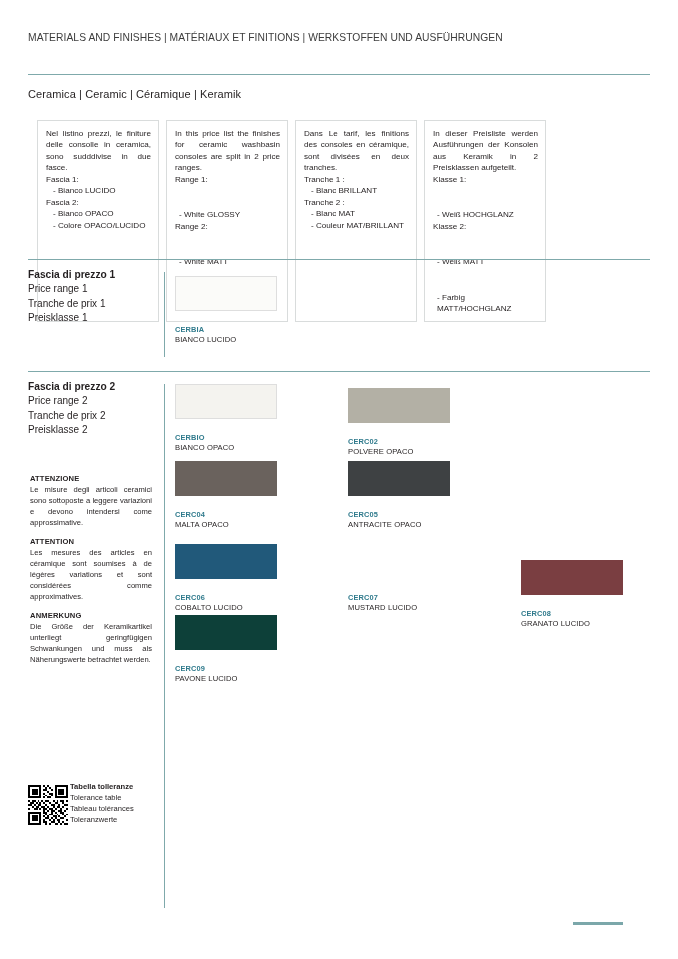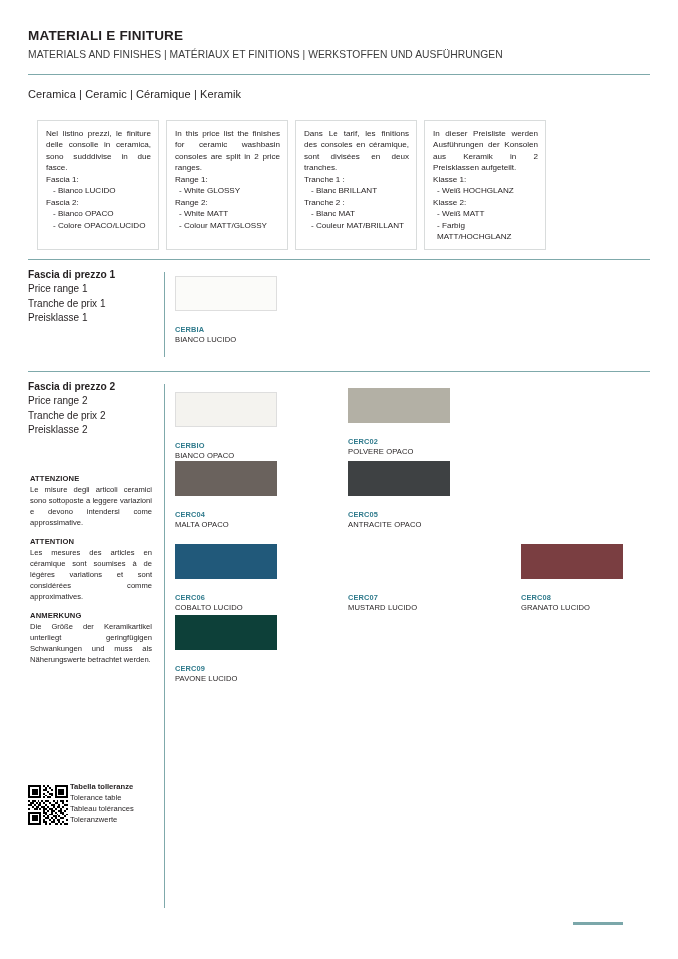--- a/index.html
+++ b/index.html
@@ -39,21 +39,21 @@
   .lbox {
     width:150px; min-height:126px;
     border:1px solid #d9dcdc;
     padding:7px 7px 6px 8px;
     font-size:8.1px; line-height:1.42; color:#231f20;
     background:#fff;
   }
   .lbox p { margin:0; }
   .lbox .just { text-align: justify; text-align-last: left; }
   .lbox .ind { padding-left: 7px; }
-  .lbox .ind2 { padding-left: 4px; }
+  .lbox .ind2 { padding-left: 4px; margin-top: 24px; }
 
   
   .rule { position:absolute; left:28px; width:622px; height:1px; background:#7fa9ab; }
   .rule-a { top:259px; }
   .rule-b { top:371px; }
 
   
   .vdiv { position:absolute; left:164px; width:1px; background:#7fa9ab; }
   .vdiv-1 { top:272px; height:85px; }
   .vdiv-2 { top:384px; height:524px; }
@@ -88,21 +88,20 @@
 
   
   .footmark { position:absolute; left:573px; top:922px; width:50px; height:3px; background:#7ba7aa; }
 </style>
 </head>
 <body>
 
 <div class="page">
 
   <div class="header">
-    <div class="title-main">MATERIALI E FINITURE</div>
     <div class="title-sub">MATERIALS AND FINISHES | MATÉRIAUX ET FINITIONS | WERKSTOFFEN UND AUSFÜHRUNGEN</div>
   </div>
   <div class="rule-top" style="background: rgb(127, 169, 171);"></div>
   <div class="section-label">Ceramica | Ceramic | Céramique | Keramik</div>
 
   <div class="boxrow">
 
     <div class="lbox">
       <p class="just">Nel listino prezzi, le finiture delle consolle in ceramica, sono sudddivise in due fasce.</p>
       <p>Fascia 1:</p>
@@ -160,21 +159,21 @@
   <div class="rule rule-b" style="background: rgb(127, 169, 171);"></div>
   <div class="vdiv vdiv-2" style="background: rgb(127, 169, 171);"></div>
 
   <div class="rangelabel range2-label">
     <div class="r1">Fascia di prezzo 2</div>
     <div>Price range 2</div>
     <div>Tranche de prix 2</div>
     <div>Preisklasse 2</div>
   </div>
 
-  <div class="sw" style="left:175px; top:392px;">
+  <div class="sw" style="left:175px; top:384px;">
     <div class="chip bordered" style="background: rgb(244, 243, 239);"></div>
     <div class="code">CERBIO</div>
     <div class="name">BIANCO OPACO</div>
   </div>
 
   <div class="sw" style="left:348px; top:388px;">
     <div class="chip" style="background: rgb(179, 176, 165);"></div>
     <div class="code">CERC02</div>
     <div class="name">POLVERE OPACO</div>
   </div>
@@ -197,21 +196,21 @@
     <div class="code">CERC06</div>
     <div class="name">COBALTO LUCIDO</div>
   </div>
 
   <div class="sw" style="left:348px; top:544px;">
     <div class="chip"></div>
     <div class="code">CERC07</div>
     <div class="name">MUSTARD LUCIDO</div>
   </div>
 
-  <div class="sw" style="left:521px; top:544px;">
+  <div class="sw" style="left:521px; top:560px;">
     <div class="chip" style="background: rgb(122, 62, 65);"></div>
     <div class="code">CERC08</div>
     <div class="name">GRANATO LUCIDO</div>
   </div>
 
   <div class="sw" style="left:175px; top:615px;">
     <div class="chip" style="background: rgb(13, 64, 57);"></div>
     <div class="code">CERC09</div>
     <div class="name">PAVONE LUCIDO</div>
   </div>

